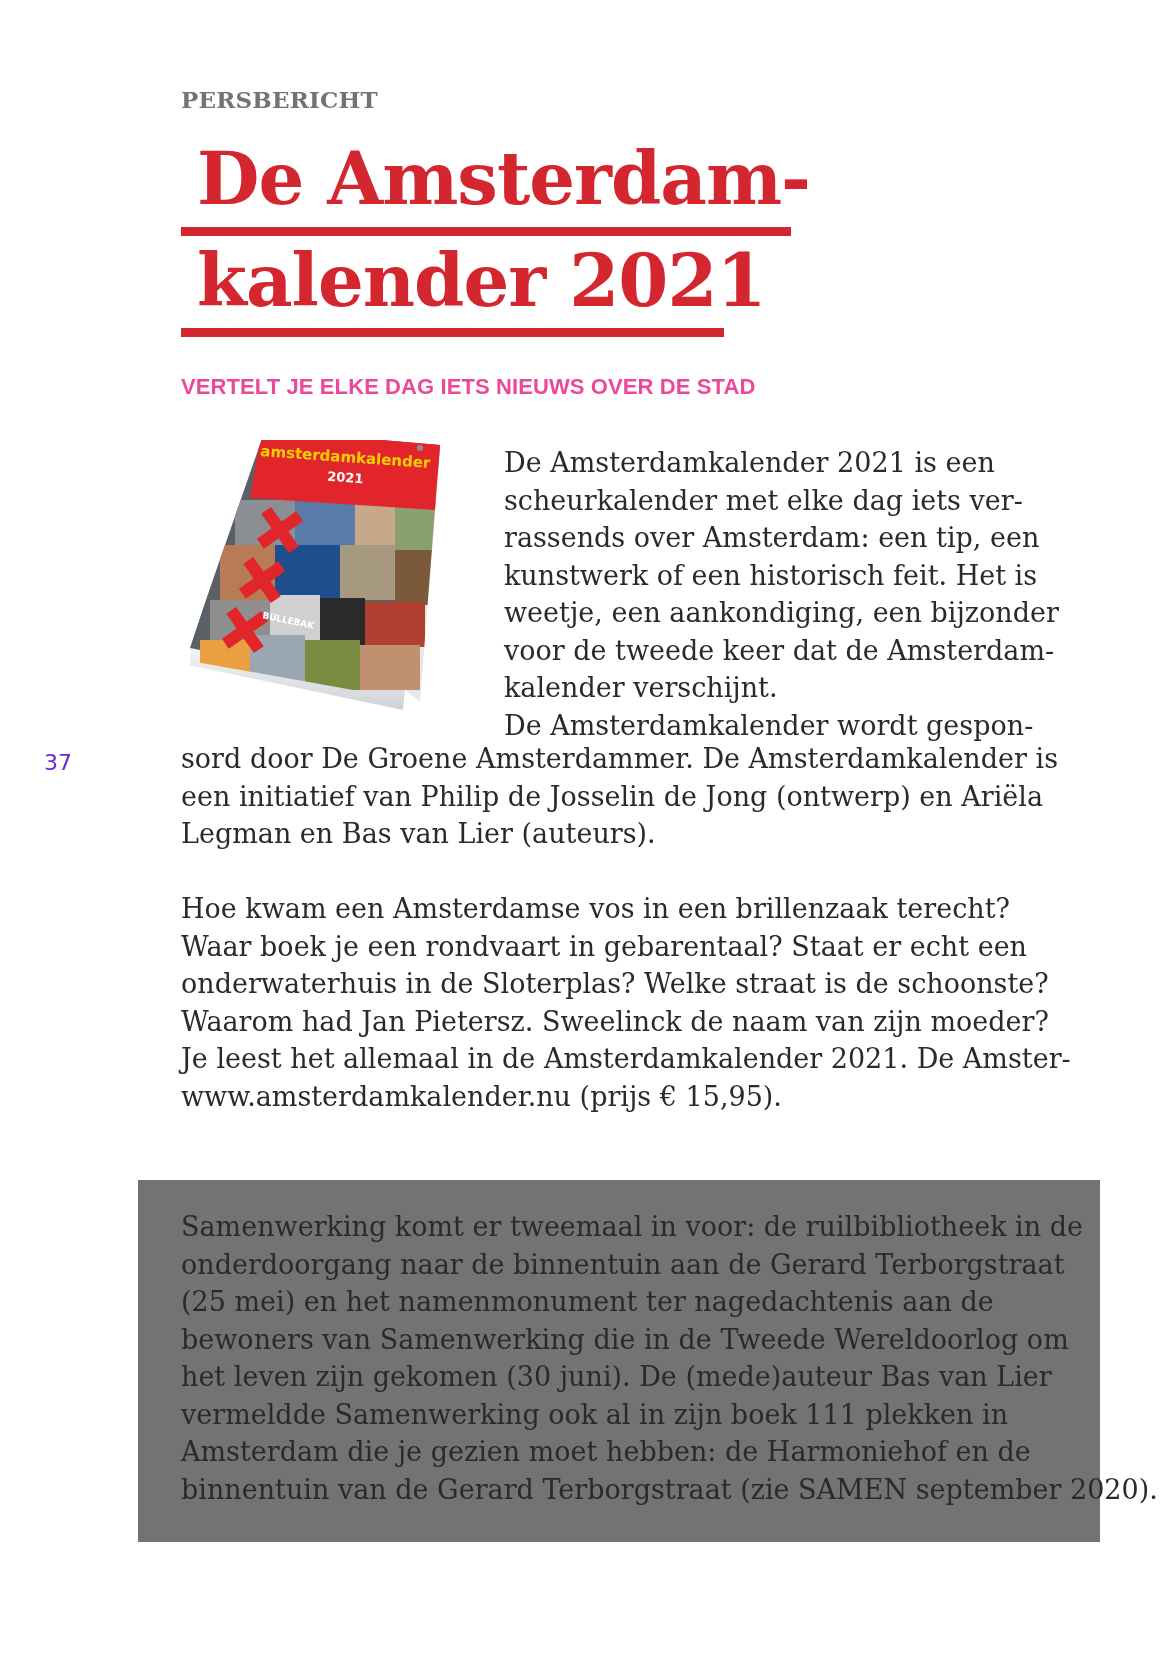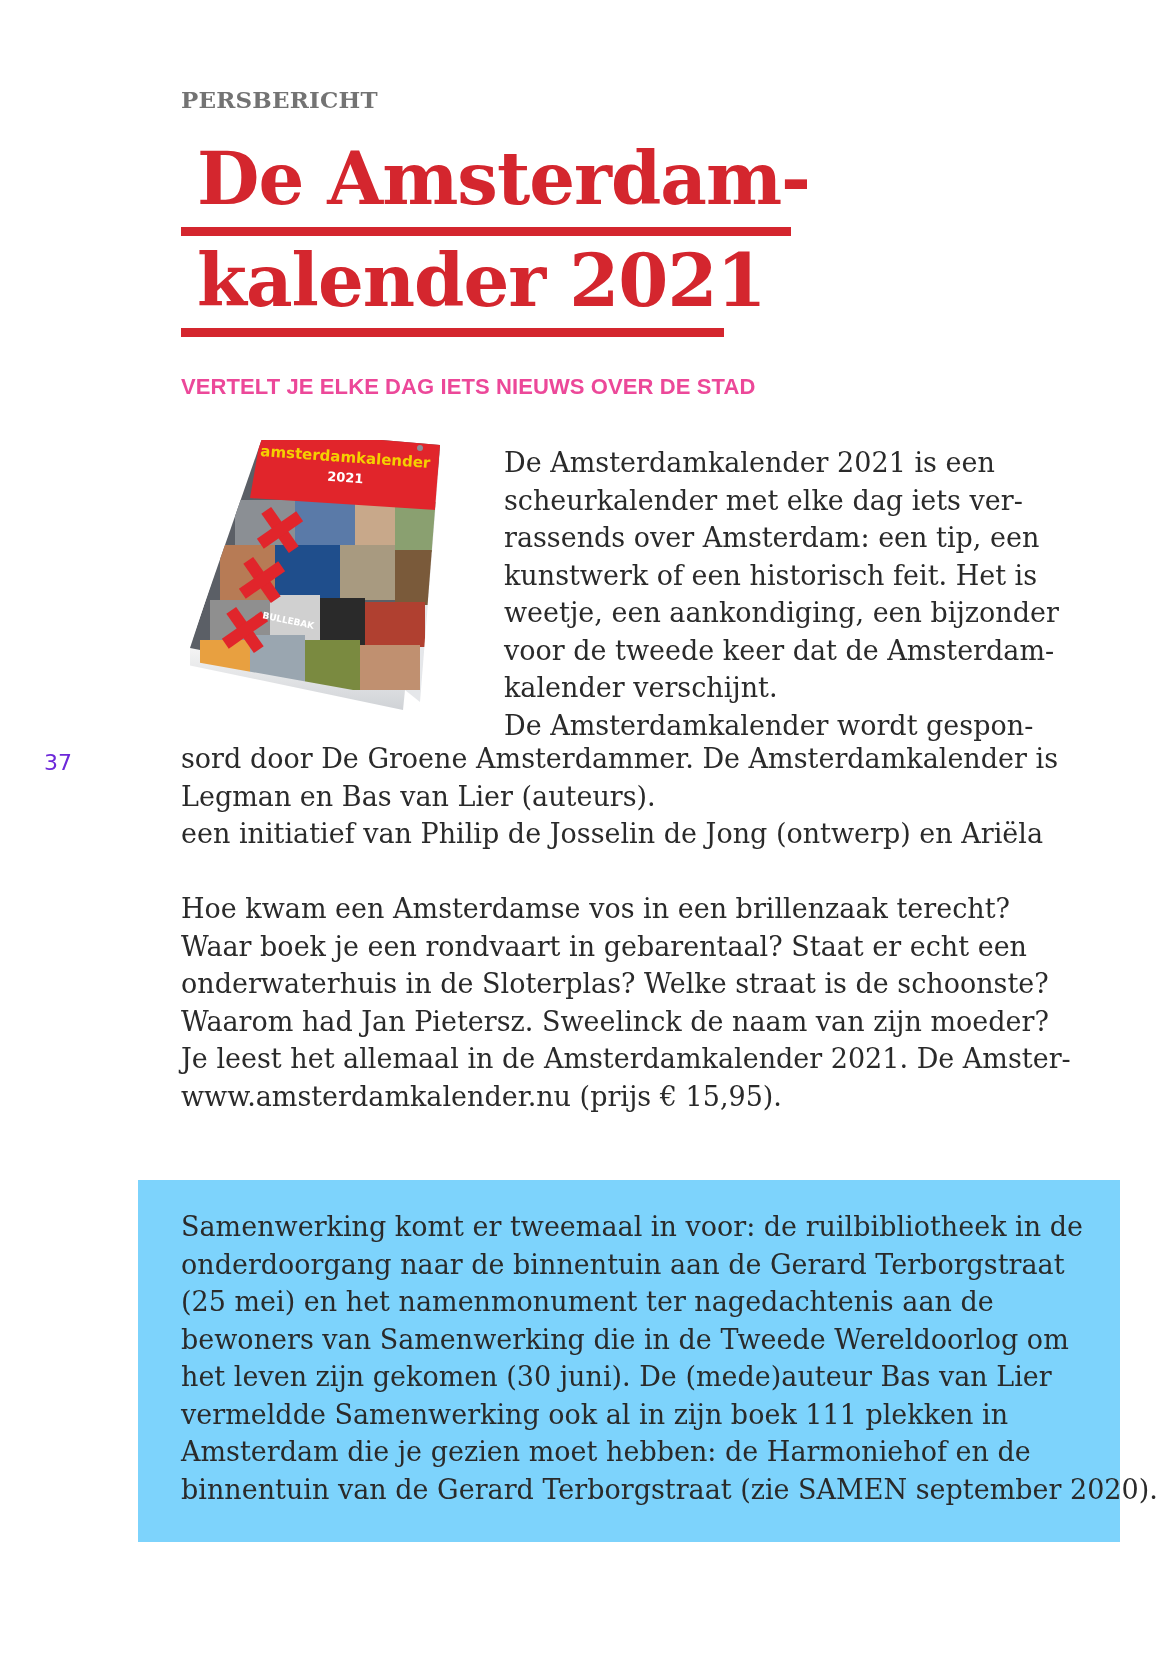--- a/index.html
+++ b/index.html
@@ -16,21 +16,21 @@
   .r2 { top: 328px; width: 543px; }
   .subhead { position: absolute; left: 181px; top: 374px; font-family: Liberation Sans, sans-serif;
              font-weight: bold; font-size: 22px; color: #ec4899; letter-spacing: 0.1px; }
   .body-text { font-family: "DejaVu Serif", serif; font-size: 27px; line-height: 37.5px; color: #2a2a2a; }
   .para1 { position: absolute; left: 504px; top: 444px; width: 560px; }
   .para1 div, .para1b div, .para2 div, .box-text div { white-space: nowrap; }
   .para1b { position: absolute; left: 181px; top: 740px; width: 880px; }
   .para2 { position: absolute; left: 181px; top: 890px; width: 880px; }
   .page-number { position: absolute; left: 44px; top: 750px; font-family: "DejaVu Sans", sans-serif;
                  font-size: 22px; color: #6d28d9; }
-  .box { position: absolute; left: 138px; top: 1180px; width: 962px; height: 362px; background: #7dd3fc; padding-left: 20px; }
+  .box { position: absolute; left: 138px; top: 1180px; width: 962px; height: 362px; background: #737373; }
   .box-text { position: absolute; left: 43px; top: 28px; }
   
   .calendar { position: absolute; left: 190px; top: 440px; width: 270px; height: 290px; }
 </style>
 </head>
 <body>
 
 <div class="kicker">PERSBERICHT</div>
 
 <div class="title-line t1">De Amsterdam-</div>
@@ -109,22 +109,22 @@
   <div>weetje, een aankondiging, een bijzonder</div>
   <div>voor de tweede keer dat de Amsterdam-</div>
   <div>kalender verschijnt.</div>
   <div>De Amsterdamkalender wordt gespon-</div>
 </div>
 
 <div class="page-number">37</div>
 
 <div class="body-text para1b">
   <div>sord door De Groene Amsterdammer. De Amsterdamkalender is</div>
+  <div>een initiatief van Philip de Josselin de Jong (ontwerp) en Ariëla</div>
   <div>Legman en Bas van Lier (auteurs).</div>
-  <div>een initiatief van Philip de Josselin de Jong (ontwerp) en Ariëla</div>
 </div>
 
 <div class="body-text para2">
   <div>Hoe kwam een Amsterdamse vos in een brillenzaak terecht?</div>
   <div>Waar boek je een rondvaart in gebarentaal? Staat er echt een</div>
   <div>onderwaterhuis in de Sloterplas? Welke straat is de schoonste?</div>
   <div>Waarom had Jan Pietersz. Sweelinck de naam van zijn moeder?</div>
   <div>Je leest het allemaal in de Amsterdamkalender 2021. De Amster-</div>
   <div>www.amsterdamkalender.nu (prijs € 15,95).</div>
 </div>

